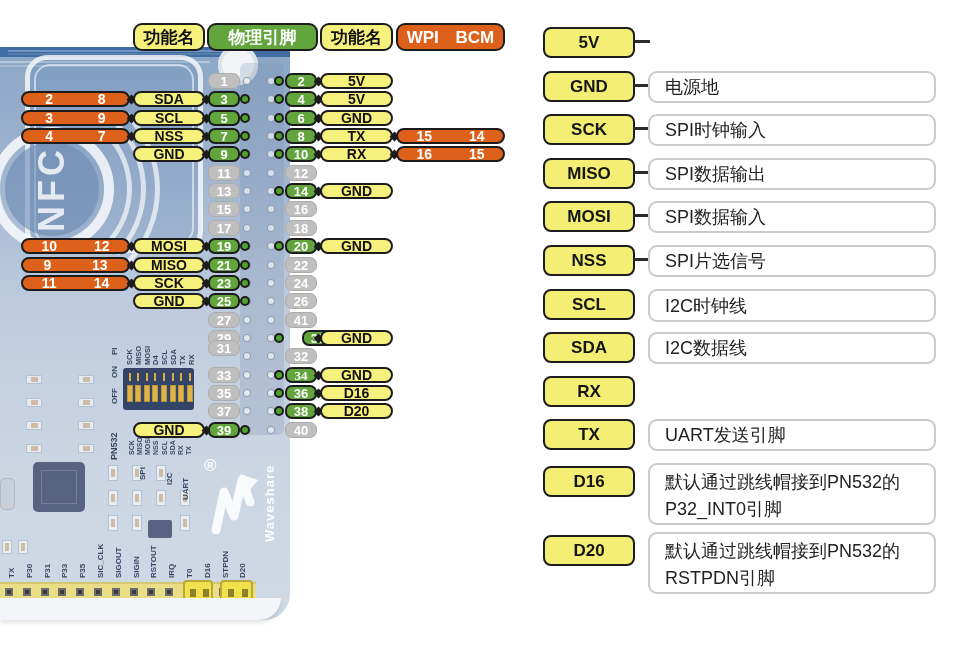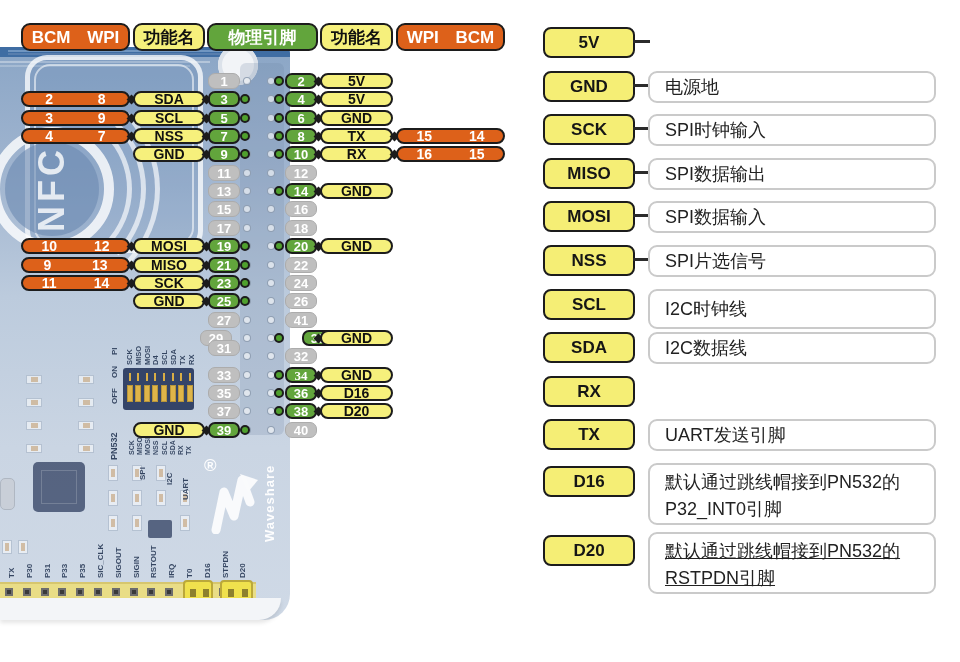--- a/index.html
+++ b/index.html
@@ -315,21 +315,20 @@
         <b style="left:18px;"></b>
       </div>
     <div class="jumper" style="left:220px;width:33px;">
         <b style="left:6px;"></b>
         <b style="left:20px;"></b>
       </div>
   </div>
   <div id="board-edge"></div>
 
   <div id="pinout">
-    <div class="pill orange hdr wsp" style="left:21px;top:23px;width:109px;">BCM WPI</div>
     <div class="pill yellow hdr" style="left:133px;top:23px;width:72px;">功能名</div>
     <div class="pill green hdr" style="left:207px;top:23px;width:111px;">物理引脚</div>
     <div class="pill yellow hdr" style="left:320px;top:23px;width:73px;">功能名</div>
     <div class="pill orange hdr wsp" style="left:396px;top:23px;width:109px;">WPI BCM</div>
   <div class="pill pin-pill gray" style="left: 208px; top: 73px;">1</div>
       <div class="dot" style="left: 274px; top: 76px;"></div>
       <div class="pill pin-pill green" style="left: 285px; top: 73px;">2</div>
       <div class="diamond" style="left: 315px; top: 78px;"></div>
       <div class="pill yellow func-pill" style="left: 320px; top: 73px; width: 73px;">5V</div>
       <div class="pill orange num-pill" style="left: 21px; top: 91px;">
@@ -433,21 +432,21 @@
       <div class="pill pin-pill green" style="left: 208px; top: 275px;">23</div>
       <div class="dot" style="left: 240px; top: 278px;"></div>
       <div class="pill pin-pill gray" style="left: 285px; top: 275px;">24</div>
       <div class="pill yellow func-pill" style="left: 133px; top: 293px;">GND</div>
       <div class="diamond" style="left: 203px; top: 298px;"></div>
       <div class="pill pin-pill green" style="left: 208px; top: 293px;">25</div>
       <div class="dot" style="left: 240px; top: 296px;"></div>
       <div class="pill pin-pill gray" style="left: 285px; top: 293px;">26</div>
       <div class="pill pin-pill gray" style="left: 208px; top: 312px;">27</div>
       <div class="pill pin-pill gray" style="left: 285px; top: 312px;">41</div>
-      <div class="pill pin-pill gray" style="left: 200px; top: 330px; text-align: right;">29</div>
+      <div class="pill pin-pill gray" style="left: 208px; top: 330px; text-align: right;">29</div>
       <div class="dot" style="left: 274px; top: 333px;"></div>
       <div class="pill pin-pill green" style="left: 302px; top: 330px;">30</div>
       <div class="diamond" style="left: 315px; top: 335px;"></div>
       <div class="pill yellow func-pill" style="left: 320px; top: 330px; width: 73px;">GND</div>
       <div class="pill pin-pill gray" style="left: 208px; top: 340px;">31</div>
       <div class="pill pin-pill gray" style="left: 285px; top: 348px;">32</div>
       <div class="pill pin-pill gray" style="left: 208px; top: 367px;">33</div>
       <div class="dot" style="left: 274px; top: 370px;"></div>
       <div class="pill pin-pill green" style="left: 285px; top: 367px; font-family: Liberation Serif, serif;">34</div>
       <div class="diamond" style="left: 315px; top: 372px;"></div>
@@ -481,24 +480,24 @@
       <div class="lg-pill" style="top: 158px;">MISO</div>
       <div class="lg-line" style="left: 633px; top: 171px;"></div>
       <div class="lg-box" style="top: 158px; height: 32px;">SPI数据输出</div>
       <div class="lg-pill" style="top: 201px;">MOSI</div>
       <div class="lg-line" style="left: 633px; top: 214px;"></div>
       <div class="lg-box" style="top: 201px; height: 32px;">SPI数据输入</div>
       <div class="lg-pill" style="top: 245px;">NSS</div>
       <div class="lg-line" style="left: 633px; top: 258px;"></div>
       <div class="lg-box" style="top: 245px; height: 32px;">SPI片选信号</div>
       <div class="lg-pill" style="top: 289px;">SCL</div>
-      <div class="lg-box" style="top: 289px; height: 40px;">I2C时钟线</div>
+      <div class="lg-box" style="top: 289px; height: 33px;">I2C时钟线</div>
       <div class="lg-pill" style="top: 332px;">SDA</div>
       <div class="lg-box" style="top: 332px; height: 32px;">I2C数据线</div>
       <div class="lg-pill" style="top: 376px;">RX</div>
       <div class="lg-pill" style="top: 419px;">TX</div>
       <div class="lg-box" style="top: 419px; height: 32px;">UART发送引脚</div>
       <div class="lg-pill" style="top: 466px;">D16</div>
       <div class="lg-box tall" style="top: 463px; height: 62px;">默认通过跳线帽接到PN532的P32_INT0引脚</div>
       <div class="lg-pill" style="top: 535px;">D20</div>
-      <div class="lg-box tall" style="top: 532px; height: 62px; text-decoration: underline;">默认通过跳线帽接到PN532的RSTPDN引脚</div>
+      <div class="lg-box tall" style="top: 532px; height: 62px;">默认通过跳线帽接到PN532的RSTPDN引脚</div>
     </div>
 </div>
 
 </body></html>

